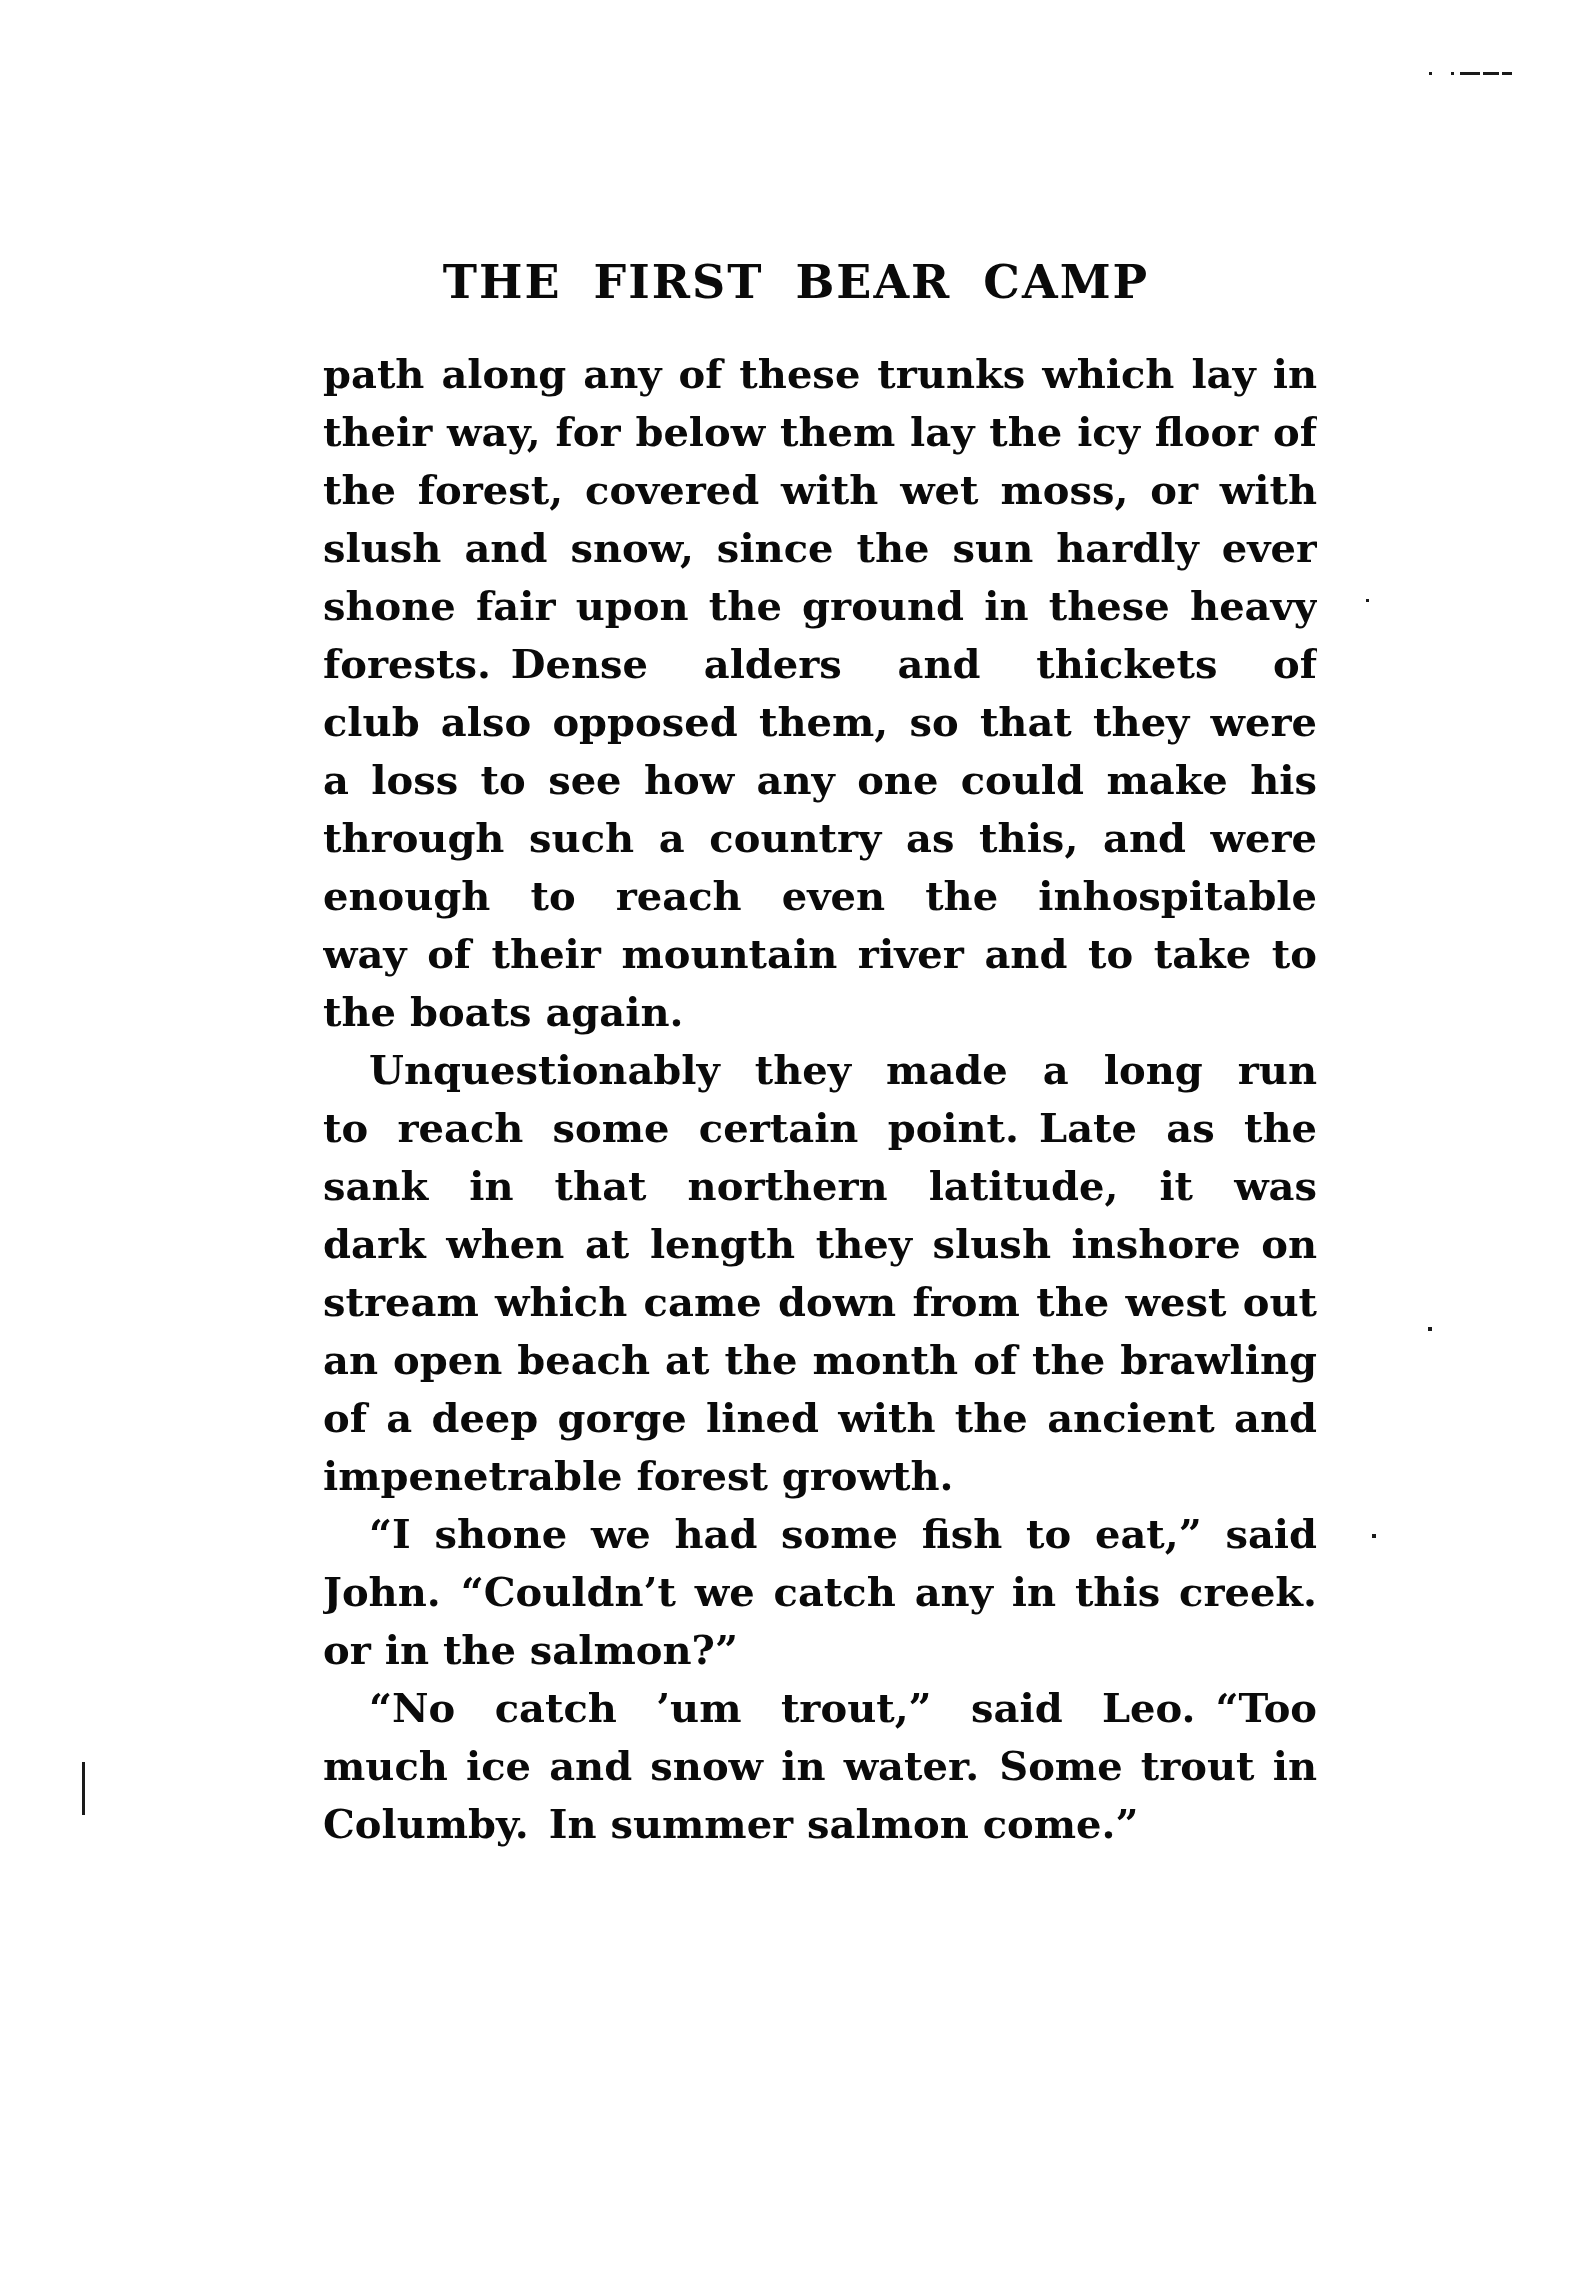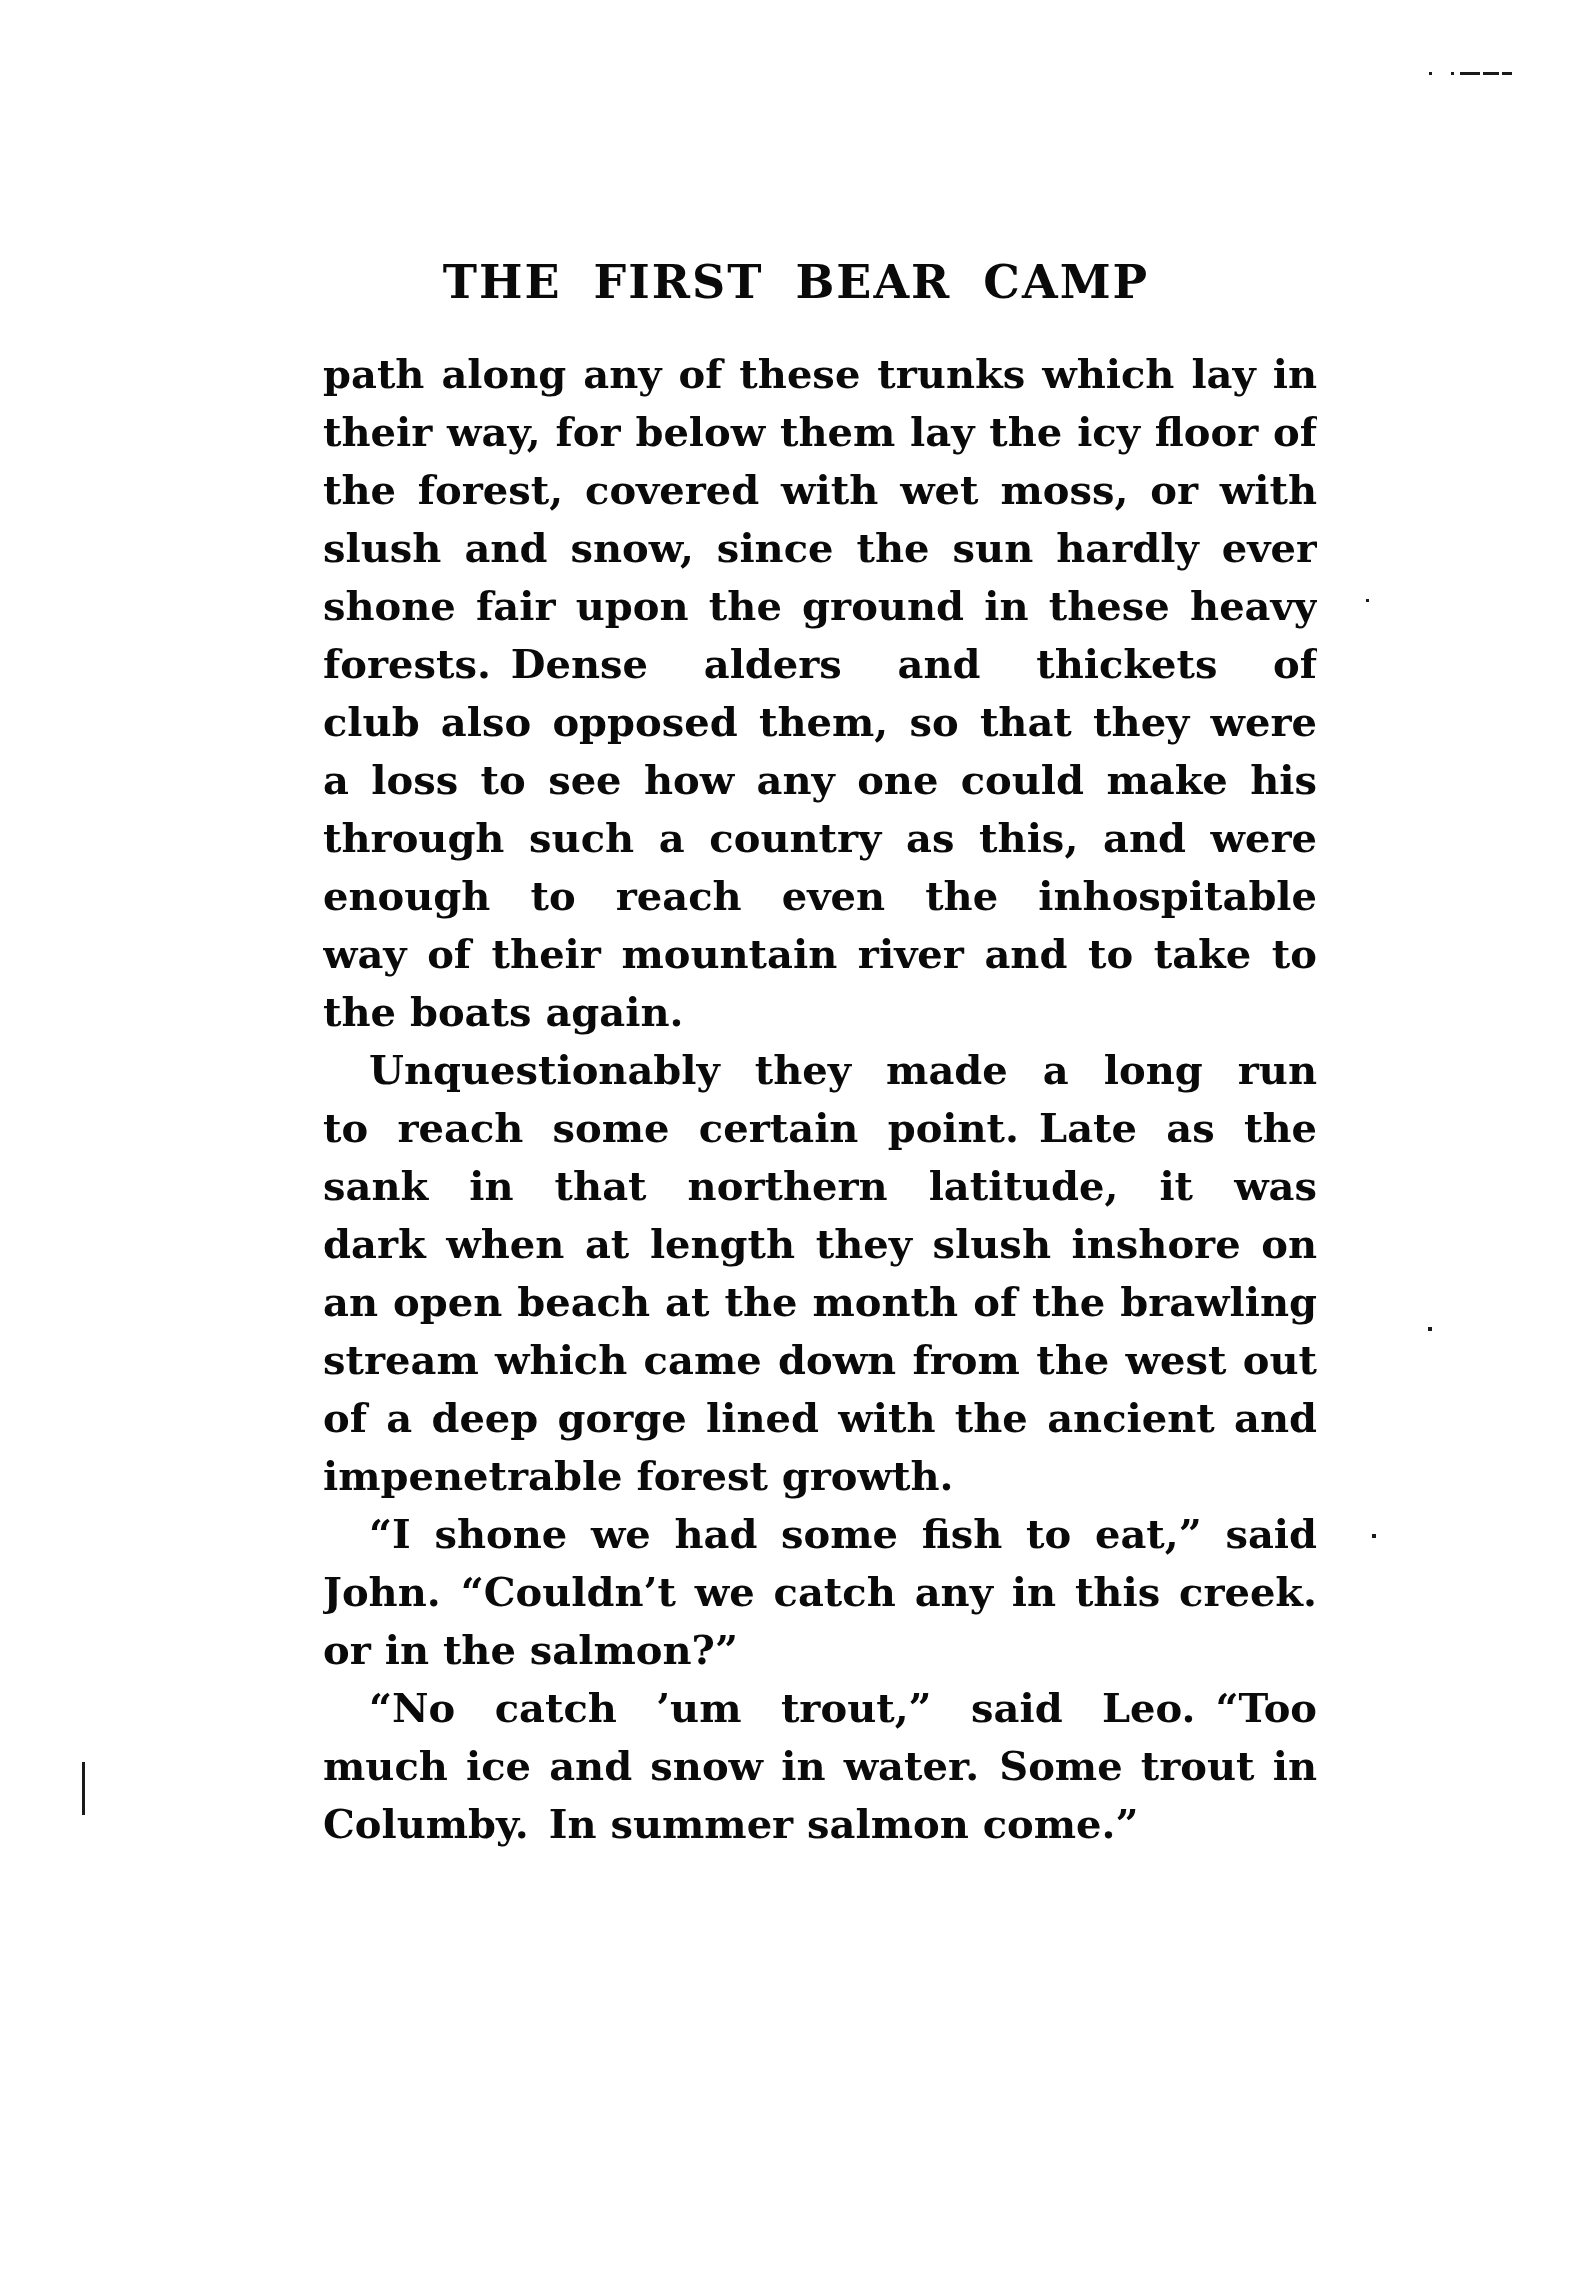--- a/index.html
+++ b/index.html
@@ -111,22 +111,22 @@
       <div class="line">club also opposed them, so that they were at</div>
       <div class="line">a loss to see how any one could make his way</div>
       <div class="line">through such a country as this, and were glad</div>
       <div class="line">enough to reach even the inhospitable path-</div>
       <div class="line">way of their mountain river and to take to</div>
       <div class="line last">the boats again.</div>
       <div class="line indent">Unquestionably they made a long run that</div>
       <div class="line">to reach some certain point. Late as the sun</div>
       <div class="line">sank in that northern latitude, it was almost</div>
       <div class="line">dark when at length they slush inshore on</div>
+      <div class="line">stream which came down from the west out</div>
       <div class="line">an open beach at the month of the brawling</div>
-      <div class="line">stream which came down from the west out</div>
       <div class="line">of a deep gorge lined with the ancient and</div>
       <div class="line last">impenetrable forest growth.</div>
       <div class="line indent">“I shone we had some fish to eat,” said</div>
       <div class="line">John. “Couldn’t we catch any in this creek.</div>
       <div class="line last">or in the salmon?”</div>
       <div class="line indent">“No catch ’um trout,” said Leo. “Too</div>
       <div class="line">much ice and snow in water. Some trout in</div>
       <div class="line last">Columby. In summer salmon come.”</div>
     </div>
 

